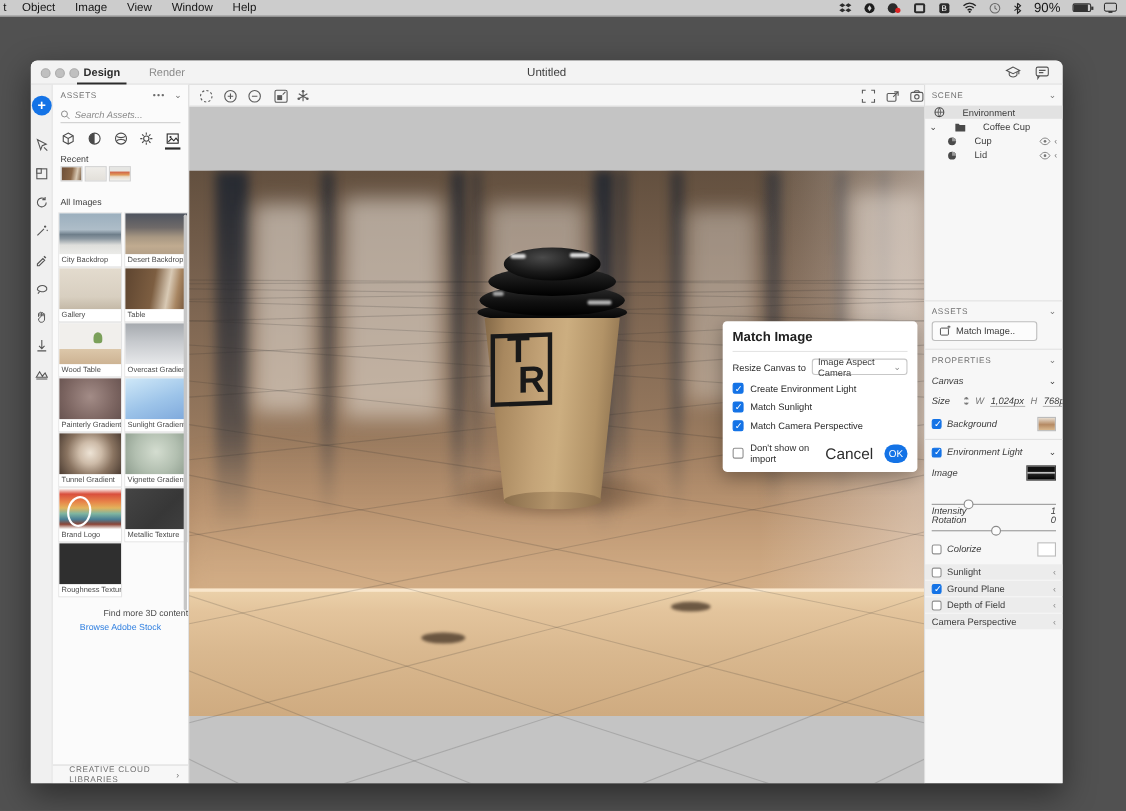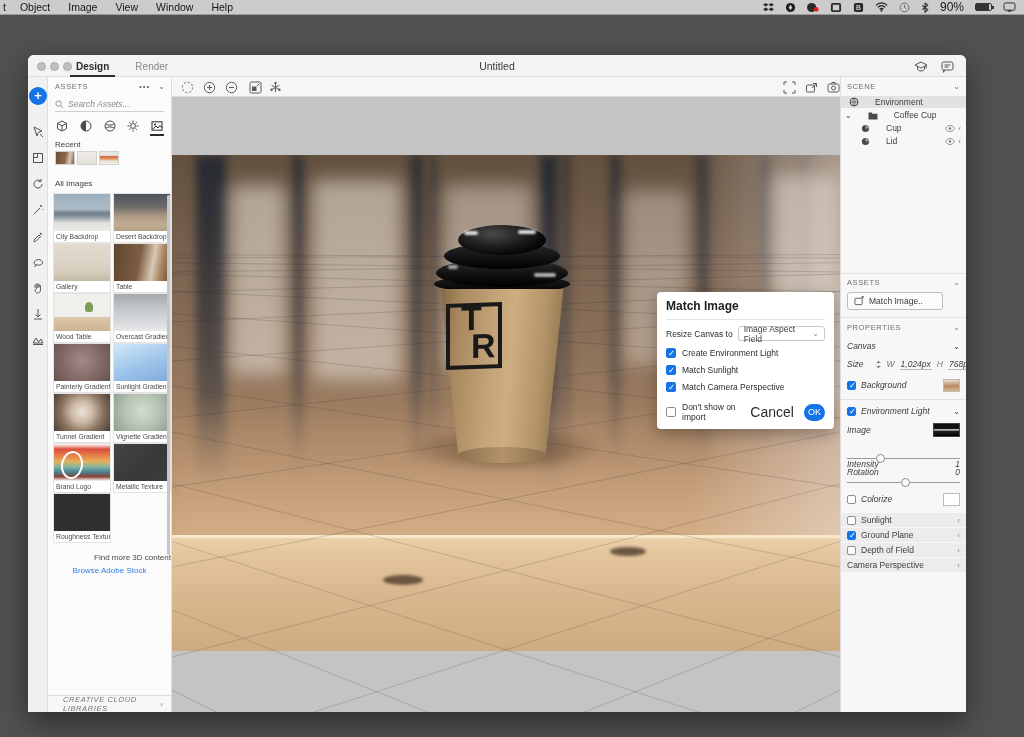--- a/index.html
+++ b/index.html
@@ -47,21 +47,21 @@
   #recent-label{position:absolute;left:7px;top:63px;}
   #recent-row{position:absolute;left:7px;top:74px;display:flex;gap:2px;}
   #recent-row .rth{width:20px;height:14px;border:1px solid #d2d2d2;}
   #allimages-label{position:absolute;left:7px;top:102px;}
   #grid{position:absolute;left:6px;top:117px;width:116px;display:flex;flex-wrap:wrap;gap:2px 4px;}
   .asset{width:56px;height:48px;background:#fff;box-shadow:0 0 0 1px #e4e4e4;}
   .a-thumb{width:56px;height:37px;position:relative;overflow:hidden;}
   .a-label{height:11px;display:flex;align-items:center;padding-left:2px;font-size:6.8px;color:#4a4a4a;white-space:nowrap;overflow:hidden;background:#fff;}
   #findmore{position:absolute;left:0;right:0;top:476px;text-align:right;font-size:8px;color:#4a4a4a;}
   #browse{position:absolute;left:0;right:0;top:489px;text-align:center;font-size:8px;color:#2f7fe0;}
-  #ccl{position:absolute;left:0;right:0;bottom:0;height:17px;border-top:1px solid #dcdcdc;display:flex;align-items:center;padding:0 8px 0 15px;background:#f7f7f7;font-style:italic;}
+  #ccl{position:absolute;left:0;right:0;bottom:0;height:17px;border-top:1px solid #dcdcdc;display:flex;align-items:center;padding:0 8px 0 15px;background:#f7f7f7;}
   #ccl .chev{margin-left:auto;color:#777;}
   #ascroll{position:absolute;right:1px;top:118px;width:3px;height:360px;background:#c6c6c6;border-radius:2px;}
 
   
   [data-thumb="city"]{background:linear-gradient(180deg,#9bafbe 0%,#aebdc8 40%,#6e7e8a 52%,#8b97a0 62%,#dfdfdc 78%,#ebebe8 100%);}
   [data-thumb="desert"]{background:linear-gradient(180deg,#4e545f 0%,#6f6a69 35%,#a79782 58%,#c0ab90 80%,#b5a189 100%);}
   [data-thumb="gallery"]{background:linear-gradient(180deg,#e3dbce 0%,#d8cfc0 70%,#c4b9a7 100%);}
   [data-thumb="table"]{background:linear-gradient(100deg,#5e4530 0%,#7d5e41 45%,#d8c9b4 68%,#a88662 82%,#6d4e35 100%);}
   [data-thumb="wood"]{background:linear-gradient(180deg,#f1efec 0%,#f1efec 62%,#dcc7aa 63%,#cdb393 100%);}
   [data-thumb="wood"]::after{content:"";position:absolute;left:56%;top:22%;width:8px;height:10px;background:#7ba05a;border-radius:50% 50% 30% 30%;}
@@ -549,21 +549,21 @@
         </div>
       </div>
     </div>
 
     <div id="dialog">
       <h1>Match Image</h1>
       <div id="dlg-div"></div>
       <div id="dlg-resize">
         <span>Resize Canvas to</span>
         <div id="dlg-select">
-          <span>Image Aspect Field</span>
+          <span>Image Aspect Camera</span>
           <span class="chev">⌄</span>
         </div>
       </div>
       <div class="dlg-row">
           <span class="cb" data-on="true"></span>
           <span>Create Environment Light</span>
         </div>
       <div class="dlg-row">
           <span class="cb" data-on="true"></span>
           <span>Match Sunlight</span>

